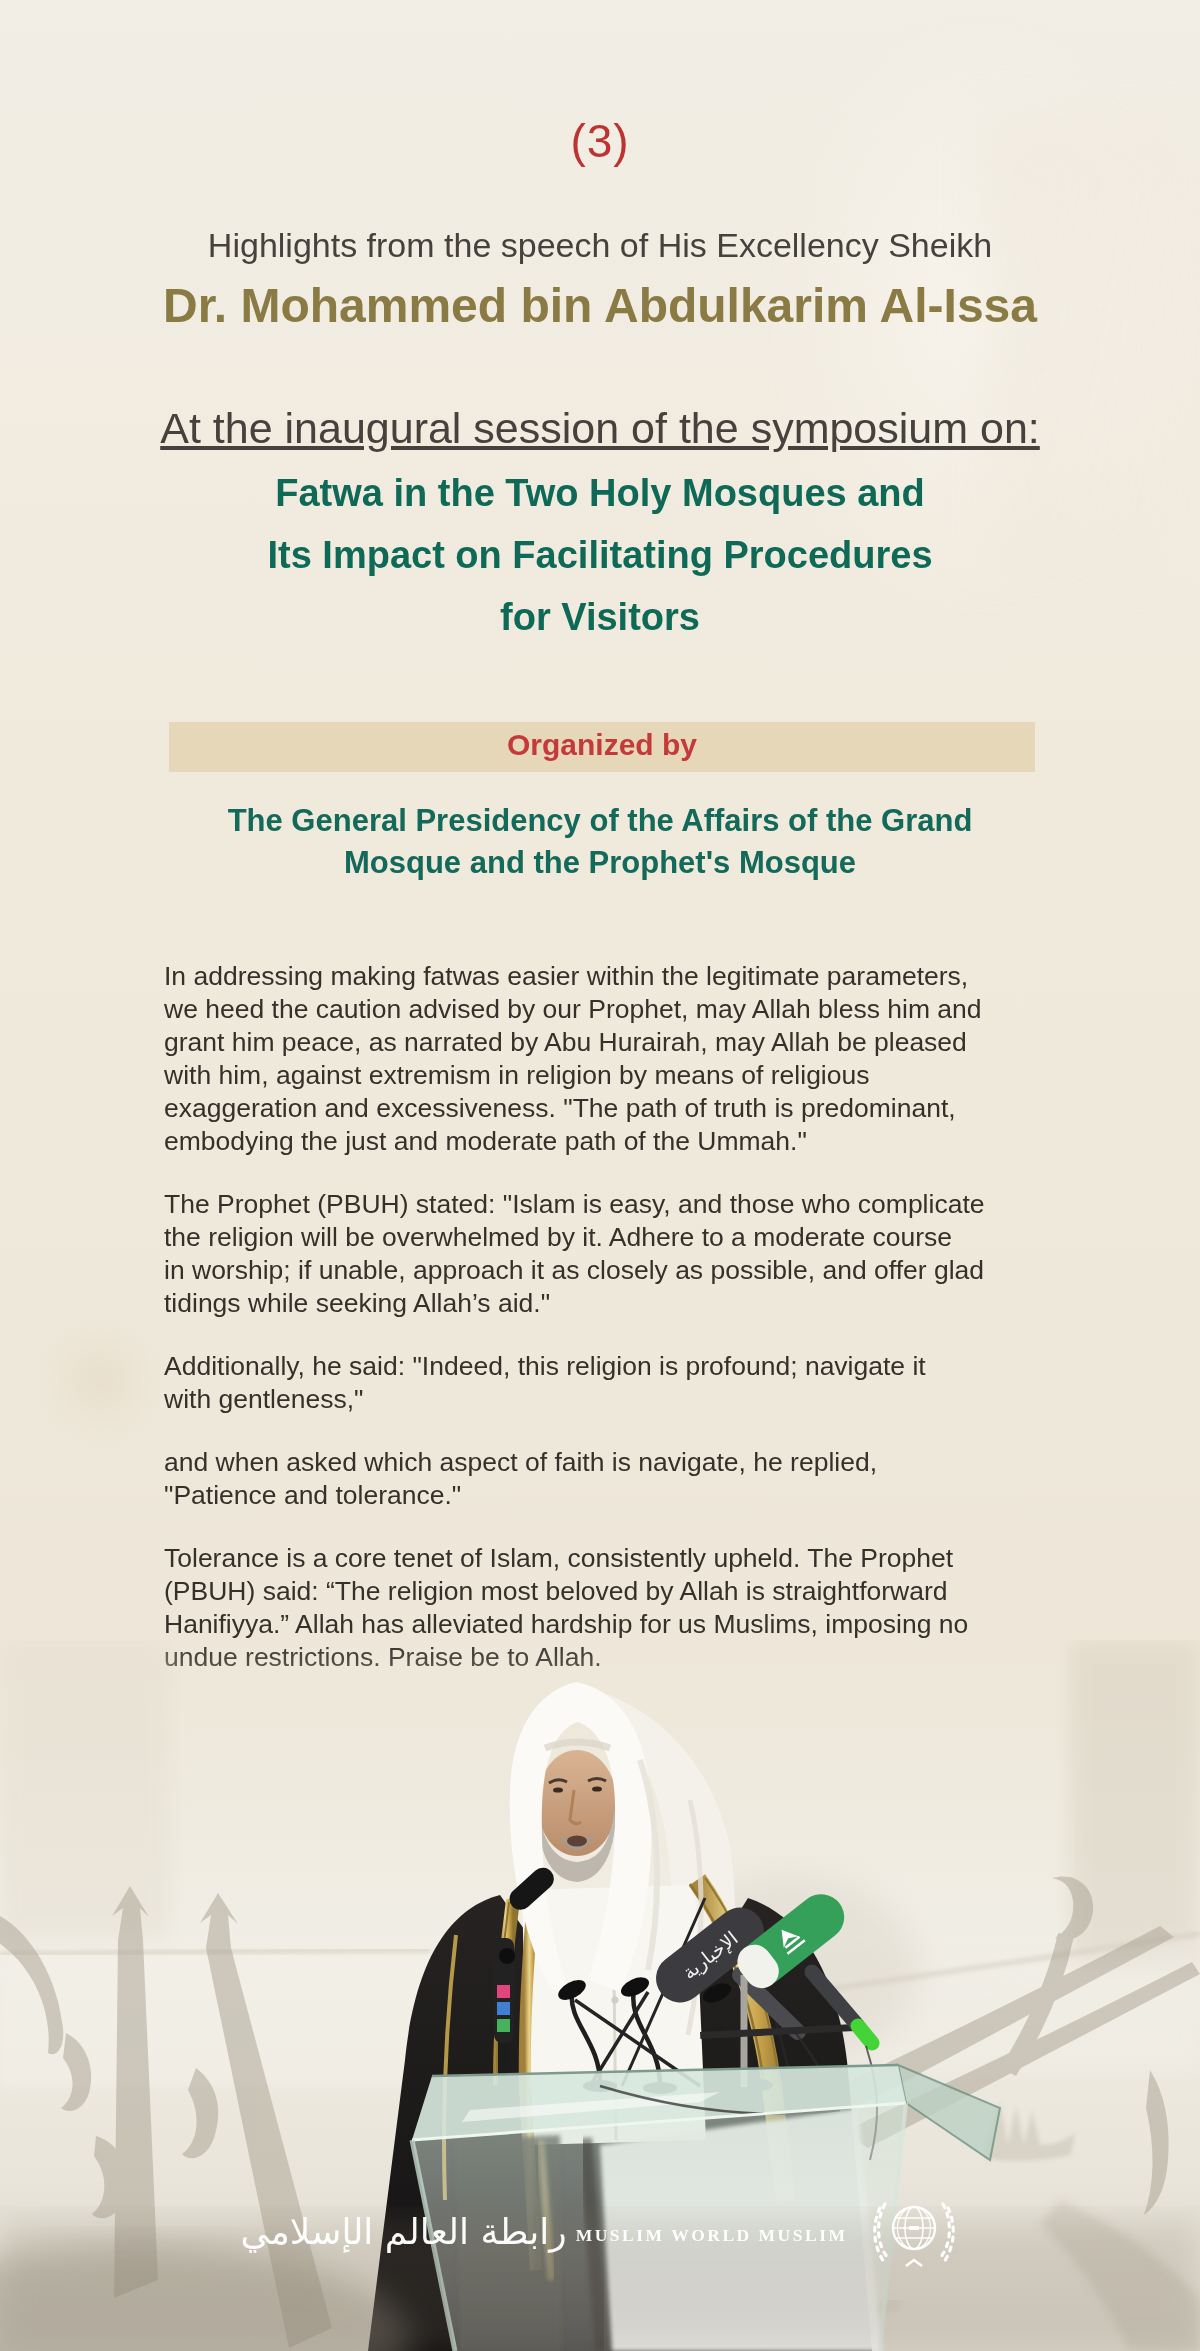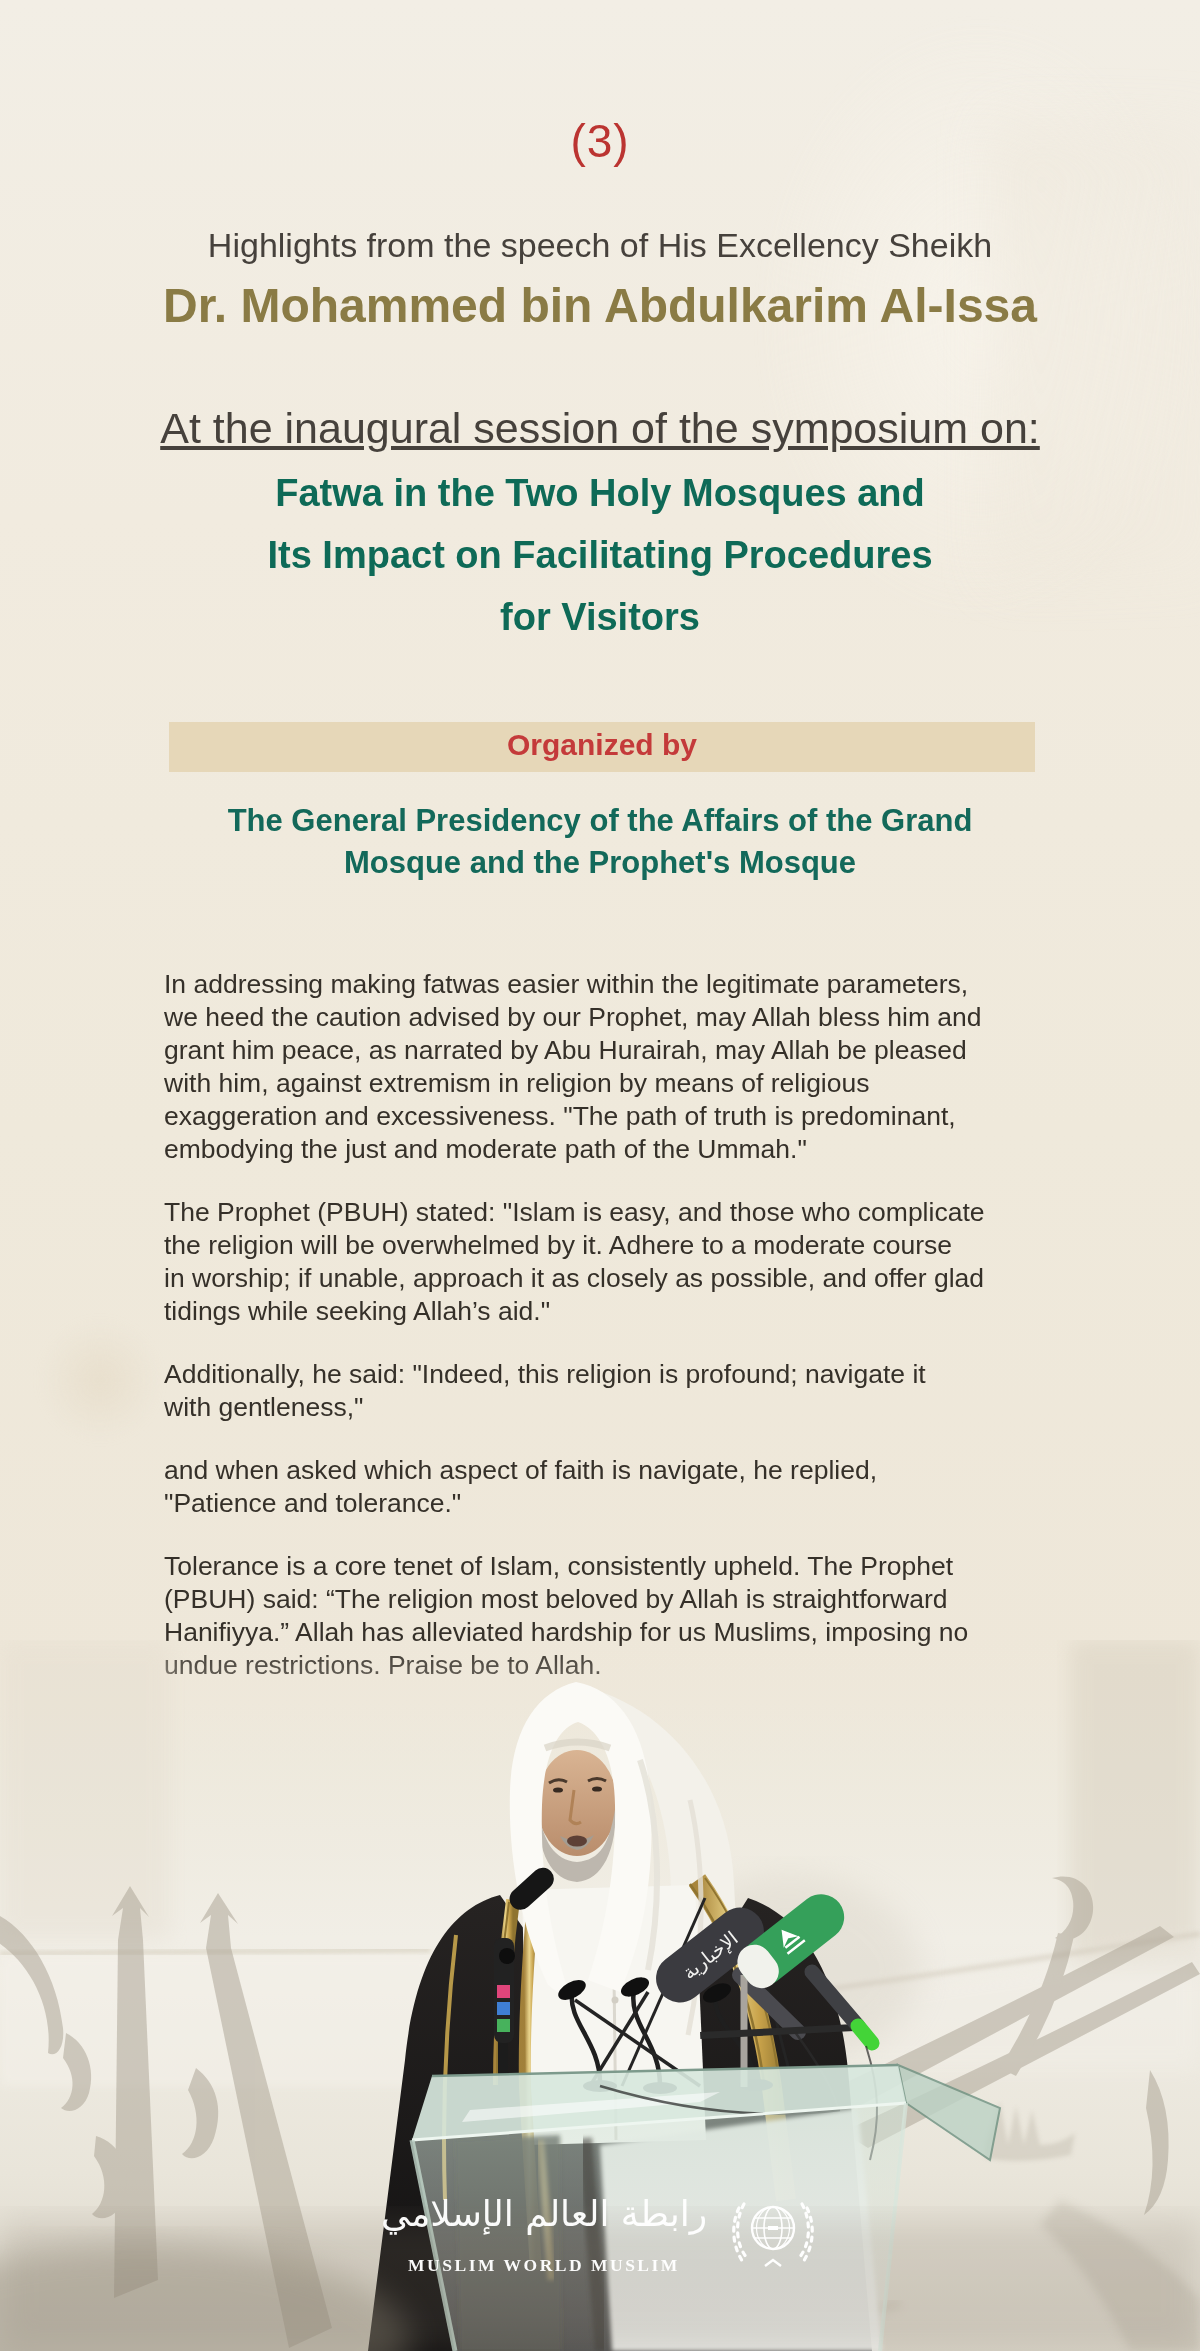--- a/index.html
+++ b/index.html
@@ -21,25 +21,25 @@
   .page-num{top:114px;font-size:46px;font-weight:400;color:#bb3431;letter-spacing:1px;}
   .intro{top:226px;font-size:34px;color:#46413c;}
   .speaker{top:278px;font-size:48px;font-weight:bold;color:#8a7b45;}
   .session{top:404px;font-size:43px;color:#46413c;text-decoration:underline;}
   .sym-title{top:462px;font-size:38px;font-weight:bold;color:#0e6a57;line-height:62px;white-space:pre-line;}
   .org-band{position:absolute;left:169px;top:722px;width:866px;height:50px;background:#e6d7b8;}
   .org-band .lbl{display:block;width:100%;text-align:center;line-height:46px;font-size:30px;font-weight:bold;color:#c43a3a;}
   .presidency{top:800px;font-size:31px;font-weight:bold;color:#13695a;line-height:42px;white-space:pre-line;}
   .body-block{position:absolute;left:164px;top:952px;width:884px;color:#353029;
     font-size:26.5px;line-height:33px;}
-  .body-block p{margin:16px 0 30px 0;white-space:pre-line;}
+  .body-block p{margin:8px 0 30px 0;white-space:pre-line;}
   #photo-scene{position:absolute;left:0;top:1640px;width:1200px;height:711px;}
   .mwl-logo{position:absolute;left:0;top:2186px;width:100%;display:flex;justify-content:center;
     align-items:center;gap:20px;color:rgba(255,255,255,.97);}
-  .mwl-text{display:flex;flex-direction:column;align-items:center;gap:9px;}
+  .mwl-text{display:flex;flex-direction:row;align-items:center;gap:9px;}
   .mwl-arabic{font-family:"DejaVu Sans",sans-serif;font-size:36px;line-height:52px;direction:rtl;letter-spacing:-1px;}
   .mwl-english{font-family:"Liberation Serif",serif;font-weight:bold;font-size:17.5px;letter-spacing:2.5px;margin-top:6px;}
 </style>
 </head>
 <body>
 
 <div class="canvas">
 
   <div class="soft glow-tr"></div>
   <div class="soft shade-tr"></div>

